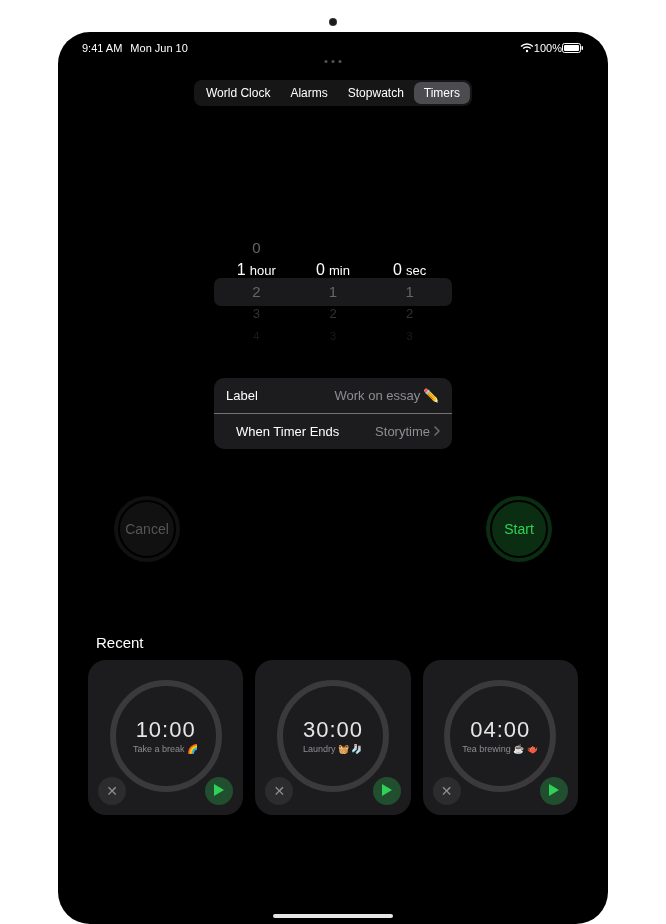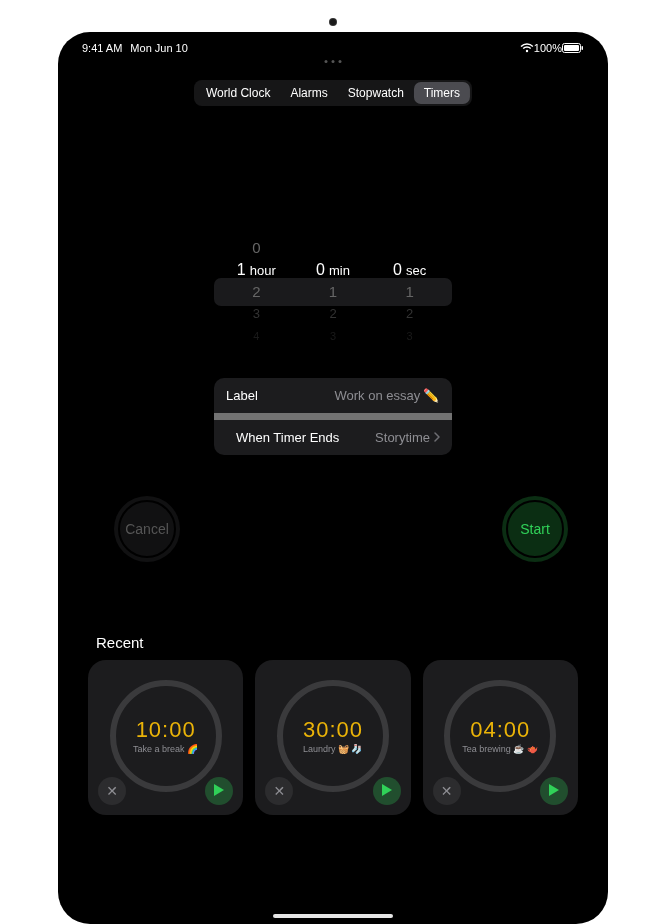--- a/index.html
+++ b/index.html
@@ -82,40 +82,40 @@
   
   .settings {
     position: absolute; top: 346px; left: 50%; transform: translateX(-50%);
     width: 238px; background: #1c1c1e; border-radius: 10px;
     font-size: 13px;
   }
   .srow {
     display: flex; justify-content: space-between; align-items: center;
     padding: 10px 12px;
   }
-  .srow + .srow { border-top: 7px solid #737373; padding-left: 22px; }
+  .srow + .srow { border-top: 1px solid #737373; padding-left: 22px; }
   .srow .val { color: #8e8e93; display: flex; align-items: center; gap: 4px; }
 
   
   .circle-btn {
     position: absolute; width: 66px; height: 66px; border-radius: 50%;
     display: flex; align-items: center; justify-content: center;
     font-size: 14px;
     border: 2px solid transparent;
   }
   .circle-btn .inner-ring {
     position: absolute; inset: 2px; border-radius: 50%;
     border: 2px solid #000;
   }
   .cancel-btn {
     left: 56px; top: 464px;
     background: rgba(120,120,128,0.14); color: #555;
   }
   .start-btn {
-    right: 40px; top: 464px;
+    right: 56px; top: 464px;
     background: rgba(48,209,88,0.22); color: #30d158;
   }
 
   
   .recent-label {
     position: absolute; left: 38px; top: 602px; font-size: 15px; font-weight: 500;
   }
   .recent-row {
     position: absolute; left: 30px; right: 30px; top: 628px;
     display: flex; gap: 12px;
@@ -123,21 +123,21 @@
   .recent-card {
     flex: 1; background: #1c1c1e; border-radius: 18px;
     aspect-ratio: 1/1; position: relative; overflow: hidden;
   }
   .dial {
     position: absolute; top: 20px; left: 50%; transform: translateX(-50%);
     width: 112px; height: 112px; border-radius: 50%;
     border: 6px solid #3a3a3c;
     display: flex; flex-direction: column; align-items: center; justify-content: center;
   }
-  .dial .time { font-size: 22px; font-weight: 300; color: #eab308; letter-spacing: 1px; }
+  .dial .time { font-size: 22px; font-weight: 300; color: #e5e5e5; letter-spacing: 1px; }
   .dial .lbl { font-size: 9px; color: #8e8e93; text-align: center; margin-top: 2px; line-height: 1.1; padding: 0 4px; }
 
   .card-btn {
     position: absolute; bottom: 10px; width: 28px; height: 28px;
     border-radius: 50%; display: flex; align-items: center; justify-content: center;
   }
   .card-del { left: 10px; background: #2c2c2e; color: #8e8e93; font-size: 14px; }
   .card-play { right: 10px; background: rgba(48,209,88,0.28); color: #30d158; }
 
   

